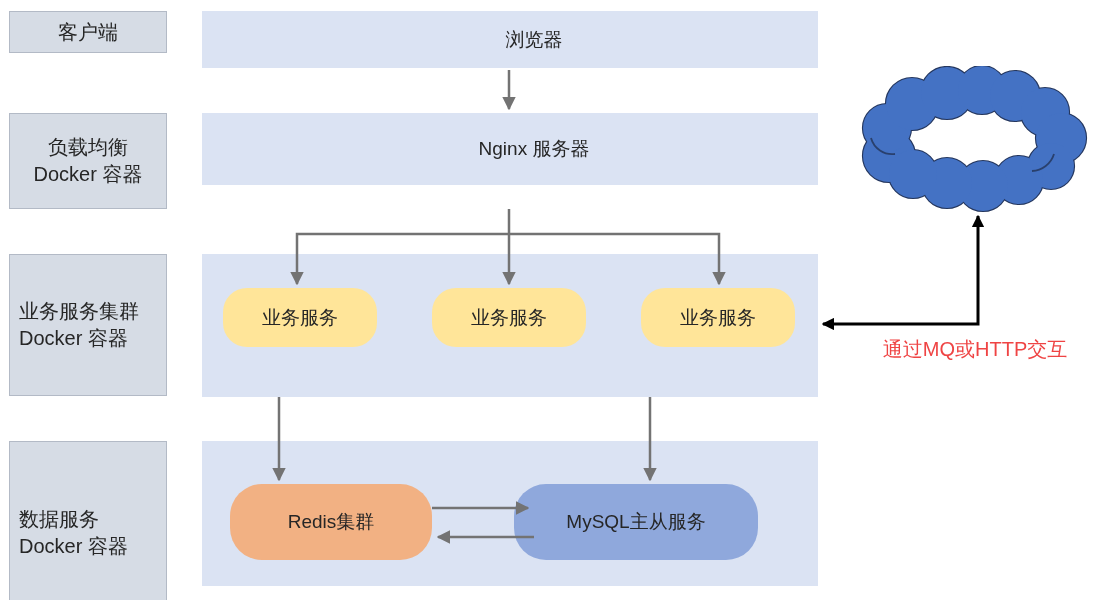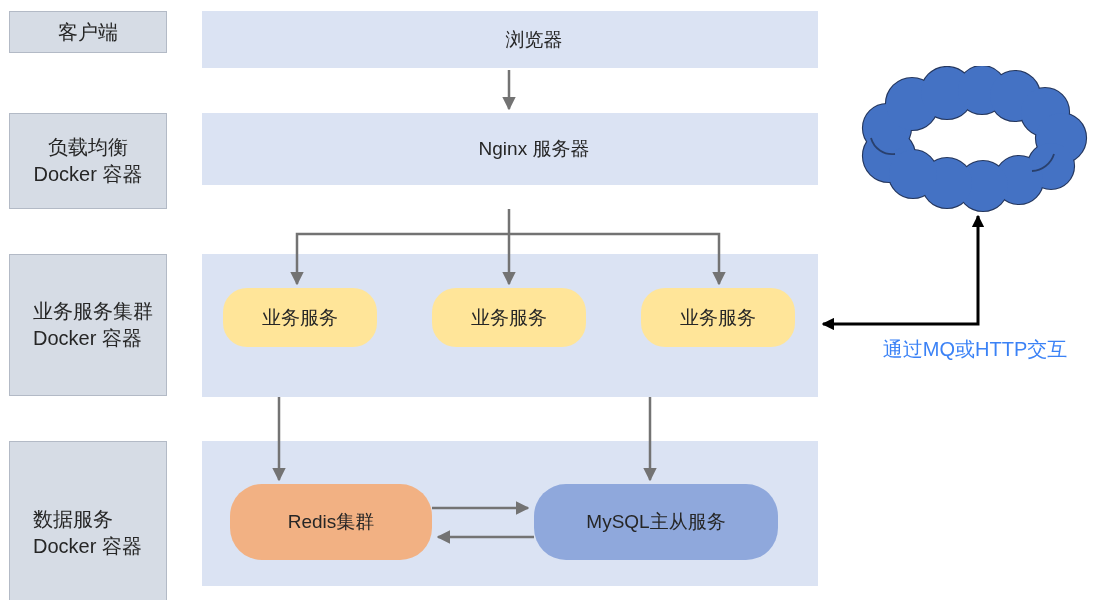--- a/index.html
+++ b/index.html
@@ -15,41 +15,41 @@
     overflow:hidden;
   }
   .abs{position:absolute; box-sizing:border-box;}
   .label-box{
     left:9px; width:158px; background:var(--labelbox);
     border:1px solid var(--labelborder);
     display:flex; flex-direction:column; justify-content:center;
     font-size:20px; line-height:27px;
   }
   .label-box.center{text-align:center;}
-  .label-box.left{text-align:left; padding-left:23px;}
+  .label-box.left{text-align:left; padding-left:9px;}
   .band{
     left:202px; width:616px; background:var(--band);
     display:flex; align-items:center; justify-content:center;
     font-size:19px;
     padding-left:48px;
   }
   .node{
     display:flex; align-items:center; justify-content:center;
     font-size:19px;
   }
   .service{background:var(--service); width:154px; height:59px; top:34px;border-radius:24px;}
   .data-node{height:76px; top:43px;border-radius:32px;}
   .svg-overlay{left:0; top:0; pointer-events:none;}
   .cloud-label{
     left:857px; top:125px; width:236px; text-align:center;
     color:var(--cloudtext); font-size:19px;
   }
   .mq-label{
     left:860px; top:336px; width:230px; text-align:center;
-    color:#3b82f6; font-size:20px;
+    color:#ef4444; font-size:20px;
   }
 </style>
 </head>
 <body>
 
 <div class="canvas">
 
   <div class="abs label-box center" style="top:11px;height:42px;">
     <div>客户端</div>
   </div>
@@ -80,21 +80,21 @@
       <span>业务服务</span>
     </div>
     <div class="abs node service" style="left:439px;">
       <span>业务服务</span>
     </div>
   </div>
   <div class="abs band" style="top:441px;height:145px;">
     <div class="abs node data-node" style="left:28px;width:202px;background:var(--redis);">
       <span>Redis集群</span>
     </div>
-    <div class="abs node data-node" style="left:332px;width:244px;background:var(--mysql);">
+    <div class="abs node data-node" style="left:312px;width:244px;background:var(--mysql);">
       <span>MySQL主从服务</span>
     </div>
   </div>
 
   <svg class="abs" style="left:857px;top:66px;" width="236" height="150" viewBox="0 0 236 150" aria-hidden="true">
     <g stroke="var(--cloudline)" stroke-width="2.2" fill="var(--cloud)">
       <circle cx="32" cy="90" r="26"></circle>
         <circle cx="30" cy="62" r="24"></circle>
       <circle cx="55" cy="38" r="26"></circle>
         <circle cx="90" cy="27" r="26"></circle>

